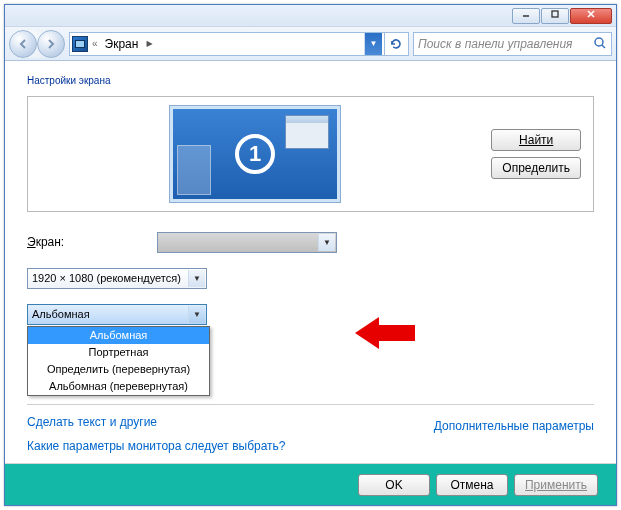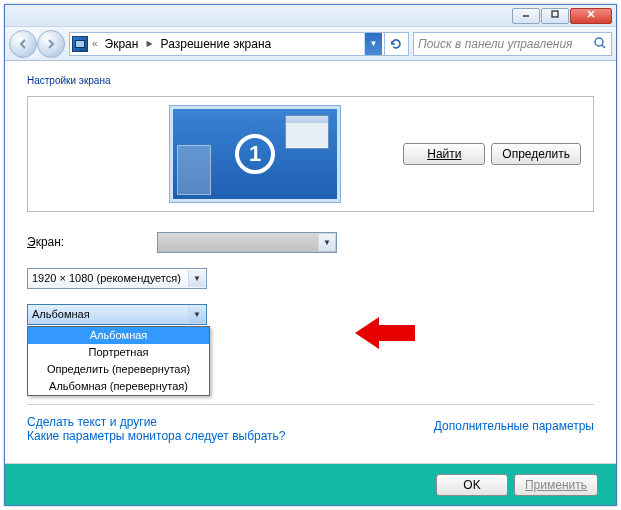--- a/index.html
+++ b/index.html
@@ -168,21 +168,21 @@
     position:absolute; right:8px; top:6px; width:44px;height:34px;
     background:#e7eef6;border:1px solid #6a8fbc;
   }
   .mini-win1::before{content:"";position:absolute;top:0;left:0;right:0;height:7px;background:linear-gradient(#cfe0f1,#b5cde8);}
   .mini-taskbar {
     position:absolute; left:4px; bottom:4px; width:34px;height:50px;
     background:rgba(255,255,255,0.25);border:1px solid rgba(255,255,255,0.4);
   }
   .side-buttons {
     margin-left:auto;
-    display:flex;flex-direction:row;gap:6px;
+    display:flex;flex-direction:column;gap:6px;
   }
   .btn {
     min-width: 82px;
     height: 22px;
     border: 1px solid #8a8a8a;
     border-radius: 3px;
     background: linear-gradient(to bottom,#fdfdfd,#e4e4e4);
     font-size: 12px;
     padding: 0 10px;
     text-align:center;
@@ -287,21 +287,20 @@
           </svg>
       </div>
     </div>
     <div class="breadcrumb-bar">
       <div class="bc-icon">
           <div class="inner"></div>
         </div>
       <span class="bc-sep">«</span>
       <span class="bc-item">Экран</span>
       <span class="bc-arrow">▶</span>
-      <span class="bc-item">Разрешение экрана</span>
       <div class="bc-drop">▼</div>
       <div class="refresh">
         <svg width="14" height="14" viewBox="0 0 14 14">
             <path d="M3 7 a4 4 0 1 1 1.2 2.8" fill="none" stroke="#2a65b3" stroke-width="1.6"></path>
             <path d="M3 4 L3 7 L6 7" fill="none" stroke="#2a65b3" stroke-width="1.6"></path>
           </svg>
       </div>
     </div>
     <div class="searchbox">
       <span>Поиск в панели управления</span>
@@ -354,25 +353,26 @@
           <div class="opt">Определить (перевернутая)</div>
           <div class="opt">Альбомная (перевернутая)</div>
         </div>
       </div>
     </div>
 
     <div class="link adv-link">Дополнительные параметры</div>
 
     <div style="height:70px"></div>
     <hr class="hr">
-    <div class="link" style="">Сделать текст и другие</div>
+    <div class="link" style="margin-bottom:10px;">Сделать текст и другие</div>
     <div class="link">Какие параметры монитора следует выбрать?</div>
   </div>
 
   <svg class="red-arrow" viewBox="0 0 60 36">
     <polygon points="0,18 24,2 24,10 60,10 60,26 24,26 24,34" fill="#e60000"></polygon>
   </svg>
 
   <div class="buttonbar">
     <div class="btn" style="min-width:72px">OK</div>
+    <div class="btn" style="min-width:72px">Отмена</div>
     <div class="btn disabled" style="min-width:82px"><u>Применить</u></div>
   </div>
 </div>
 
 </body></html>

